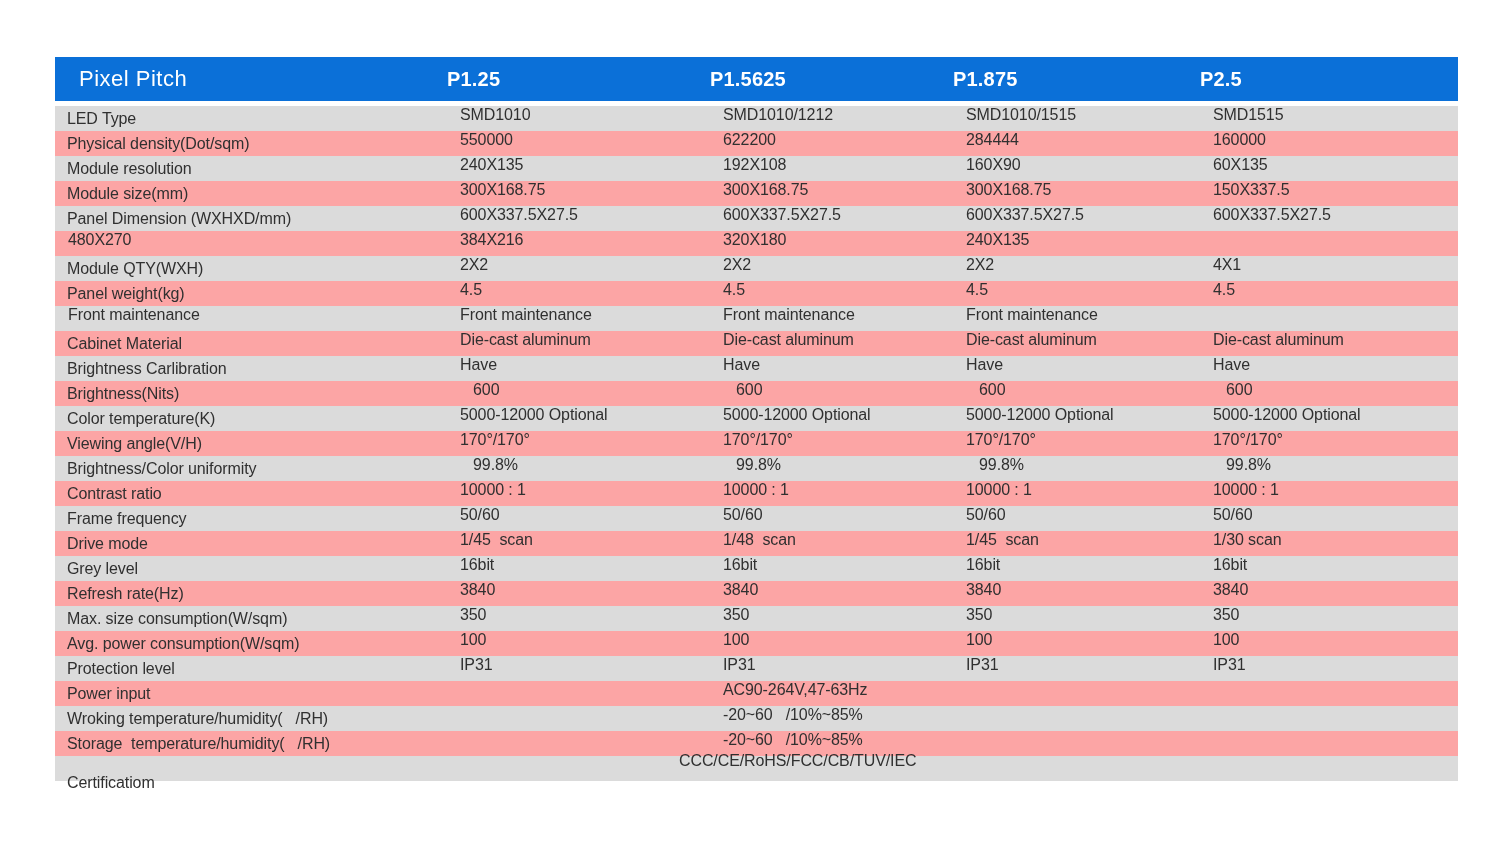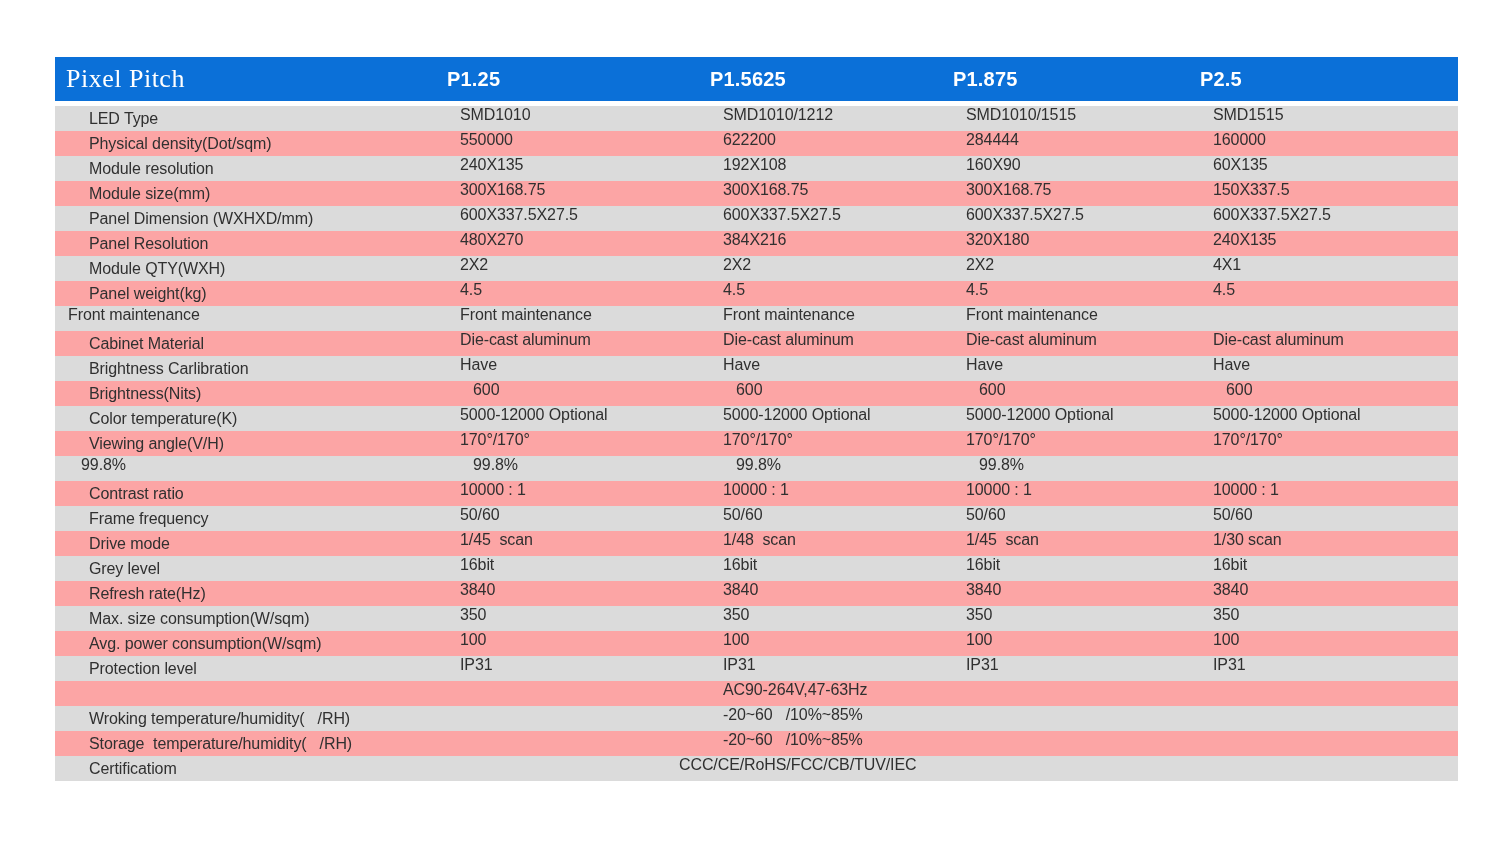--- a/index.html
+++ b/index.html
@@ -21,45 +21,44 @@
   .header-row {
     display: grid;
     grid-template-columns: 392px 263px 243px 247px 258px;
     height: 44px;
     background: var(--header-bg, #0b70d8);
     color: var(--header-text, #ffffff);
     align-items: center;
     margin-bottom: 5px;
   }
   .header-label {
-    font-size: 26px;
-    padding-left: 11px;
+    font-size: 22px;
+    padding-left: 24px;
     letter-spacing: 0.5px;
-    font-family: Liberation Serif, serif;
   }
   .col-header {
     font-size: 20px;
     font-weight: bold;
     text-align: left;
     padding-right: 45px;
     letter-spacing: 0.2px;
   }
   .row {
     display: grid;
     grid-template-columns: 392px 263px 243px 247px 258px;
     height: 25px;
     align-items: center;
     font-size: 16px;
     color: var(--body-text, #303030);
     letter-spacing: -0.1px;
   }
   .row.gray { background: var(--row-alt-bg, #dbdbdb); }
   .row.white { background: #fca5a5; }
   .cell { white-space: pre; }
-  .label-cell { padding-left: 34px; }
+  .label-cell { padding-left: 12px; }
   .value-cell {
     padding-left: 13px;
     position: relative;
     top: -4px;
   }
   .span-cell {
     grid-column: 2 / 6;
     padding-left: 276px;
   }
   .row:last-child .span-cell { padding-left: 232px; }
@@ -106,21 +105,20 @@
           <div class="cell value-cell">150X337.5</div>
         </div>
         <div class="row gray">
           <div class="cell label-cell">Panel Dimension (WXHXD/mm)</div>
           <div class="cell value-cell">600X337.5X27.5</div>
           <div class="cell value-cell">600X337.5X27.5</div>
           <div class="cell value-cell">600X337.5X27.5</div>
           <div class="cell value-cell">600X337.5X27.5</div>
         </div>
         <div class="row white">
-          <div class="cell label-cell">Panel Resolution</div>
           <div class="cell value-cell">480X270</div>
           <div class="cell value-cell">384X216</div>
           <div class="cell value-cell">320X180</div>
           <div class="cell value-cell">240X135</div>
         </div>
         <div class="row gray">
           <div class="cell label-cell">Module QTY(WXH)</div>
           <div class="cell value-cell">2X2</div>
           <div class="cell value-cell">2X2</div>
           <div class="cell value-cell">2X2</div>
@@ -168,20 +166,21 @@
           <div class="cell value-cell">5000-12000 Optional</div>
         </div>
         <div class="row white">
           <div class="cell label-cell">Viewing angle(V/H)</div>
           <div class="cell value-cell">170°/170°</div>
           <div class="cell value-cell">170°/170°</div>
           <div class="cell value-cell">170°/170°</div>
           <div class="cell value-cell">170°/170°</div>
         </div>
         <div class="row gray">
+          <div class="cell label-cell">Brightness/Color uniformity</div>
           <div class="cell value-cell">   99.8%</div>
           <div class="cell value-cell">   99.8%</div>
           <div class="cell value-cell">   99.8%</div>
           <div class="cell value-cell">   99.8%</div>
         </div>
         <div class="row white">
           <div class="cell label-cell">Contrast ratio</div>
           <div class="cell value-cell">10000 : 1</div>
           <div class="cell value-cell">10000 : 1</div>
           <div class="cell value-cell">10000 : 1</div>
@@ -230,29 +229,30 @@
           <div class="cell value-cell">100</div>
         </div>
         <div class="row gray">
           <div class="cell label-cell">Protection level</div>
           <div class="cell value-cell">IP31</div>
           <div class="cell value-cell">IP31</div>
           <div class="cell value-cell">IP31</div>
           <div class="cell value-cell">IP31</div>
         </div>
         <div class="row white">
+          <div class="cell label-cell">Power input</div>
           <div class="cell value-cell span-cell">AC90-264V,47-63Hz</div>
         </div>
         <div class="row gray">
           <div class="cell label-cell">Wroking temperature/humidity(   /RH)</div>
           <div class="cell value-cell span-cell">-20~60   /10%~85%</div>
         </div>
         <div class="row white">
           <div class="cell label-cell">Storage  temperature/humidity(   /RH)</div>
           <div class="cell value-cell span-cell">-20~60   /10%~85%</div>
         </div>
         <div class="row gray">
+          <div class="cell value-cell span-cell">CCC/CE/RoHS/FCC/CB/TUV/IEC</div>
           <div class="cell label-cell">Certificatiom</div>
-          <div class="cell value-cell span-cell">CCC/CE/RoHS/FCC/CB/TUV/IEC</div>
         </div>
       </div>
   </div>
 </div>
 
 </body></html>

